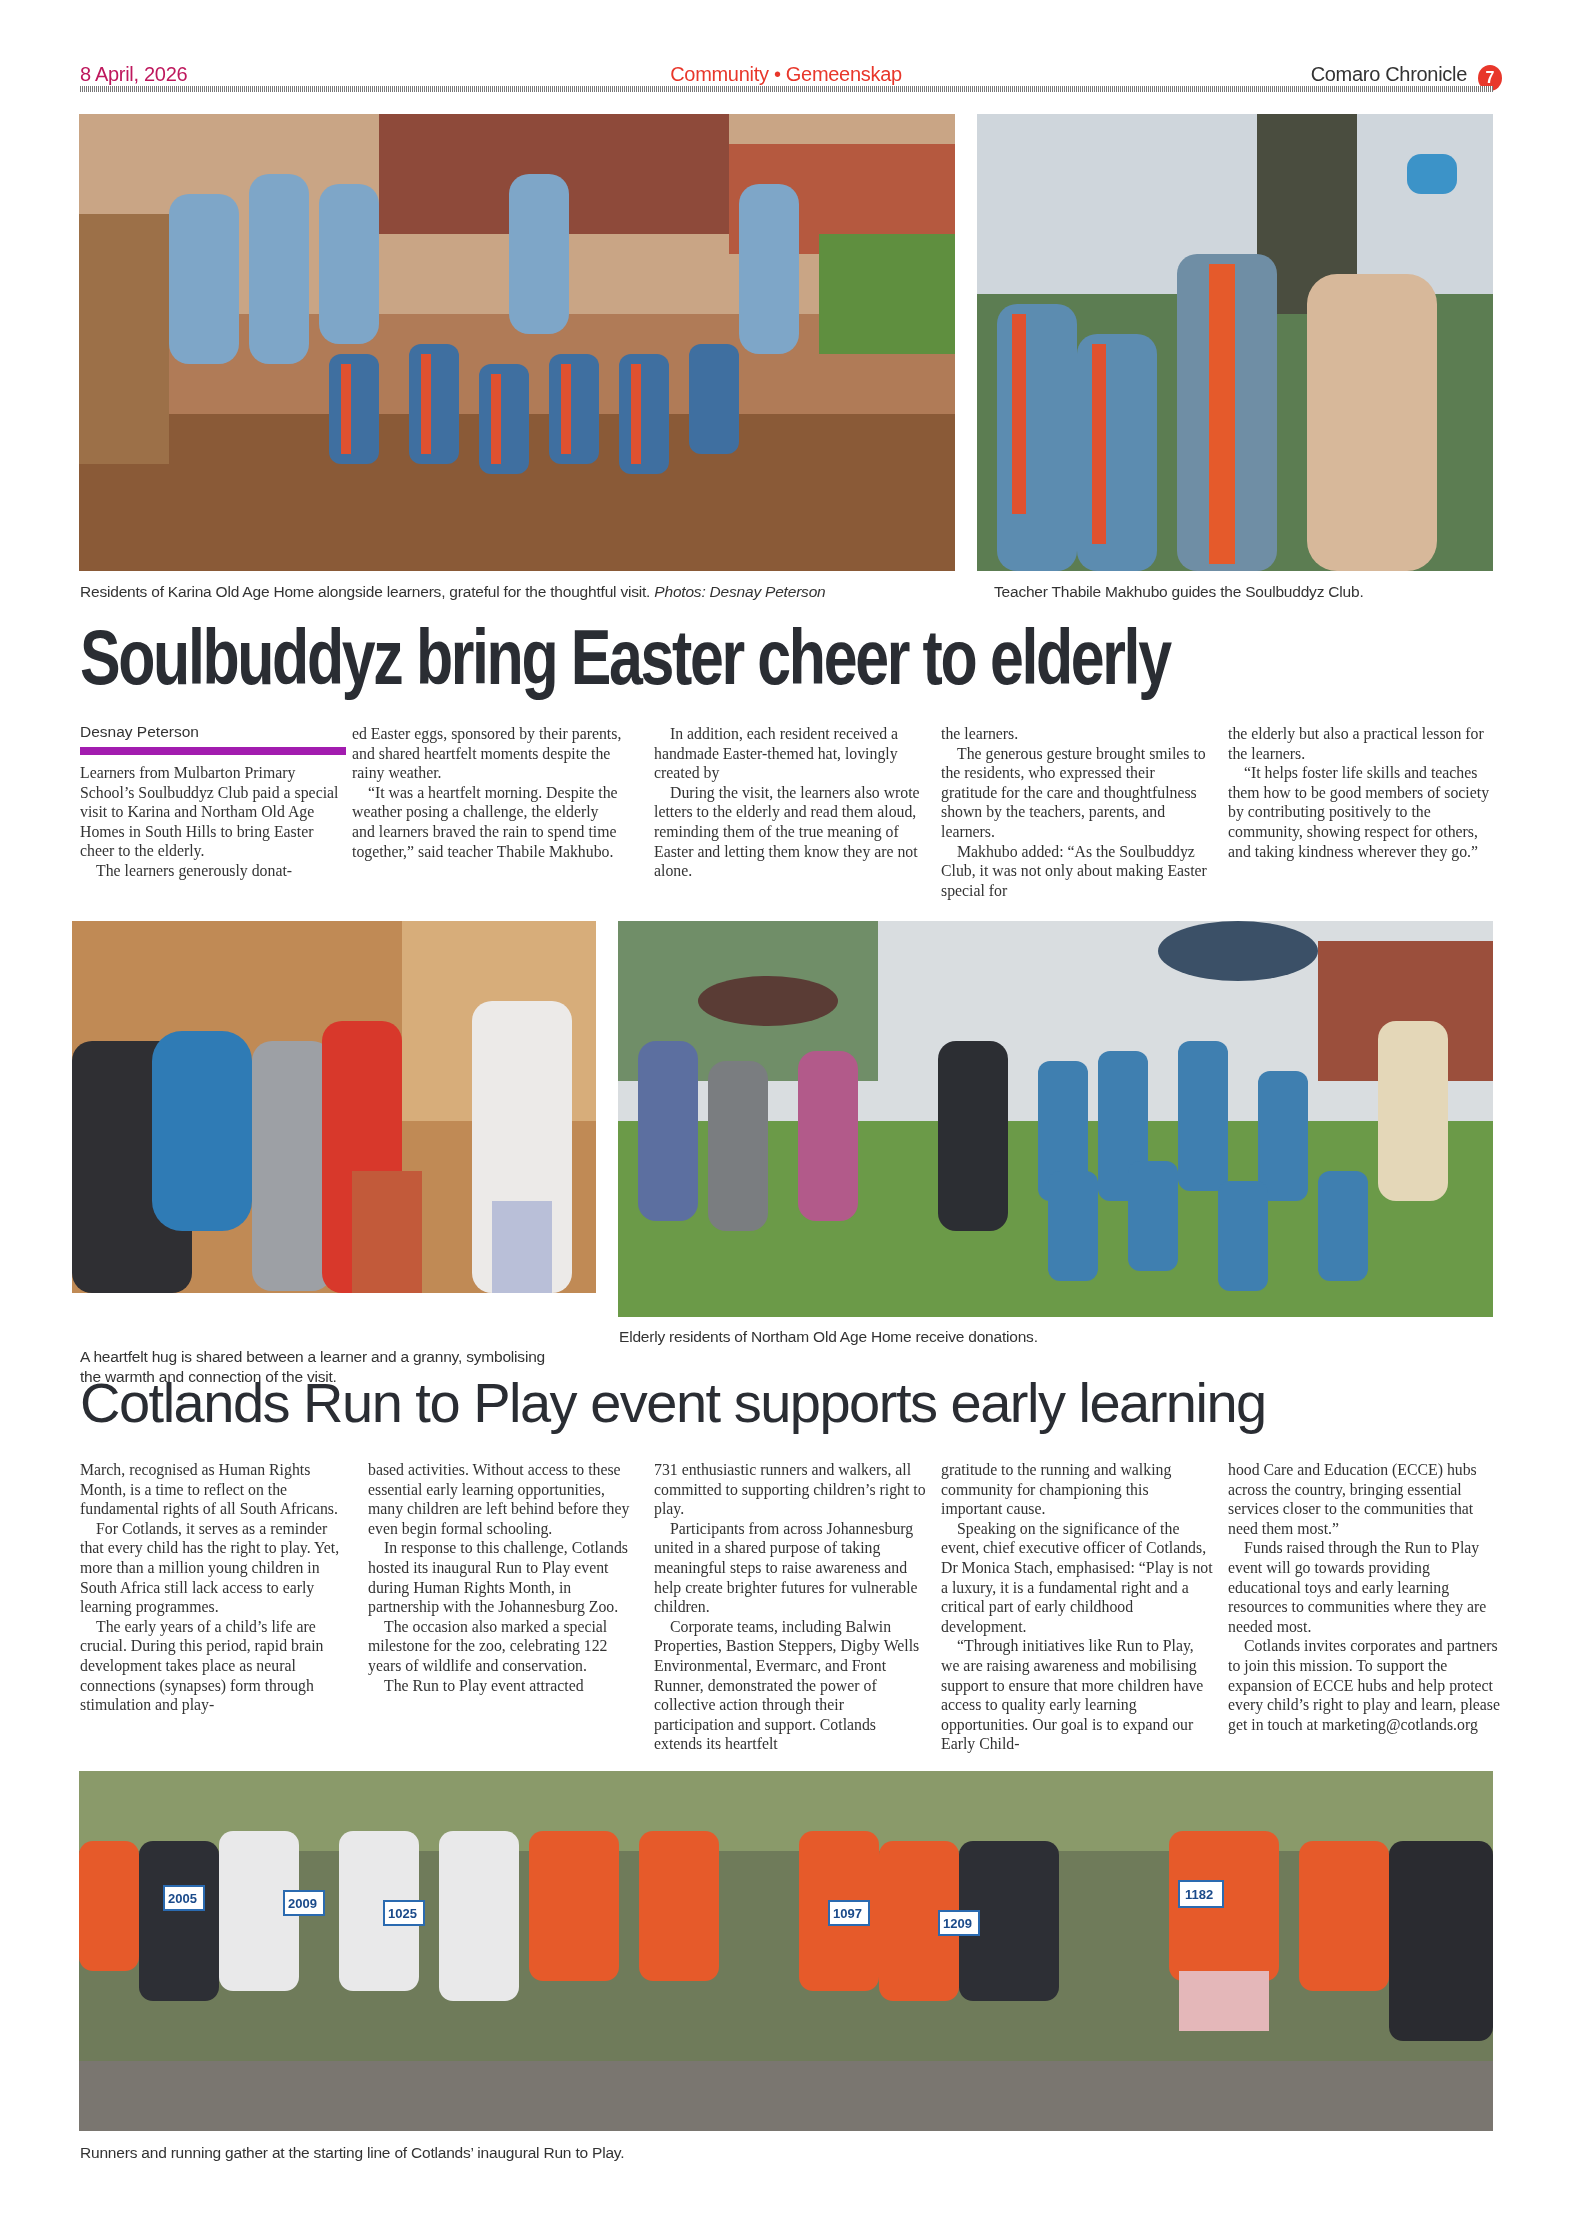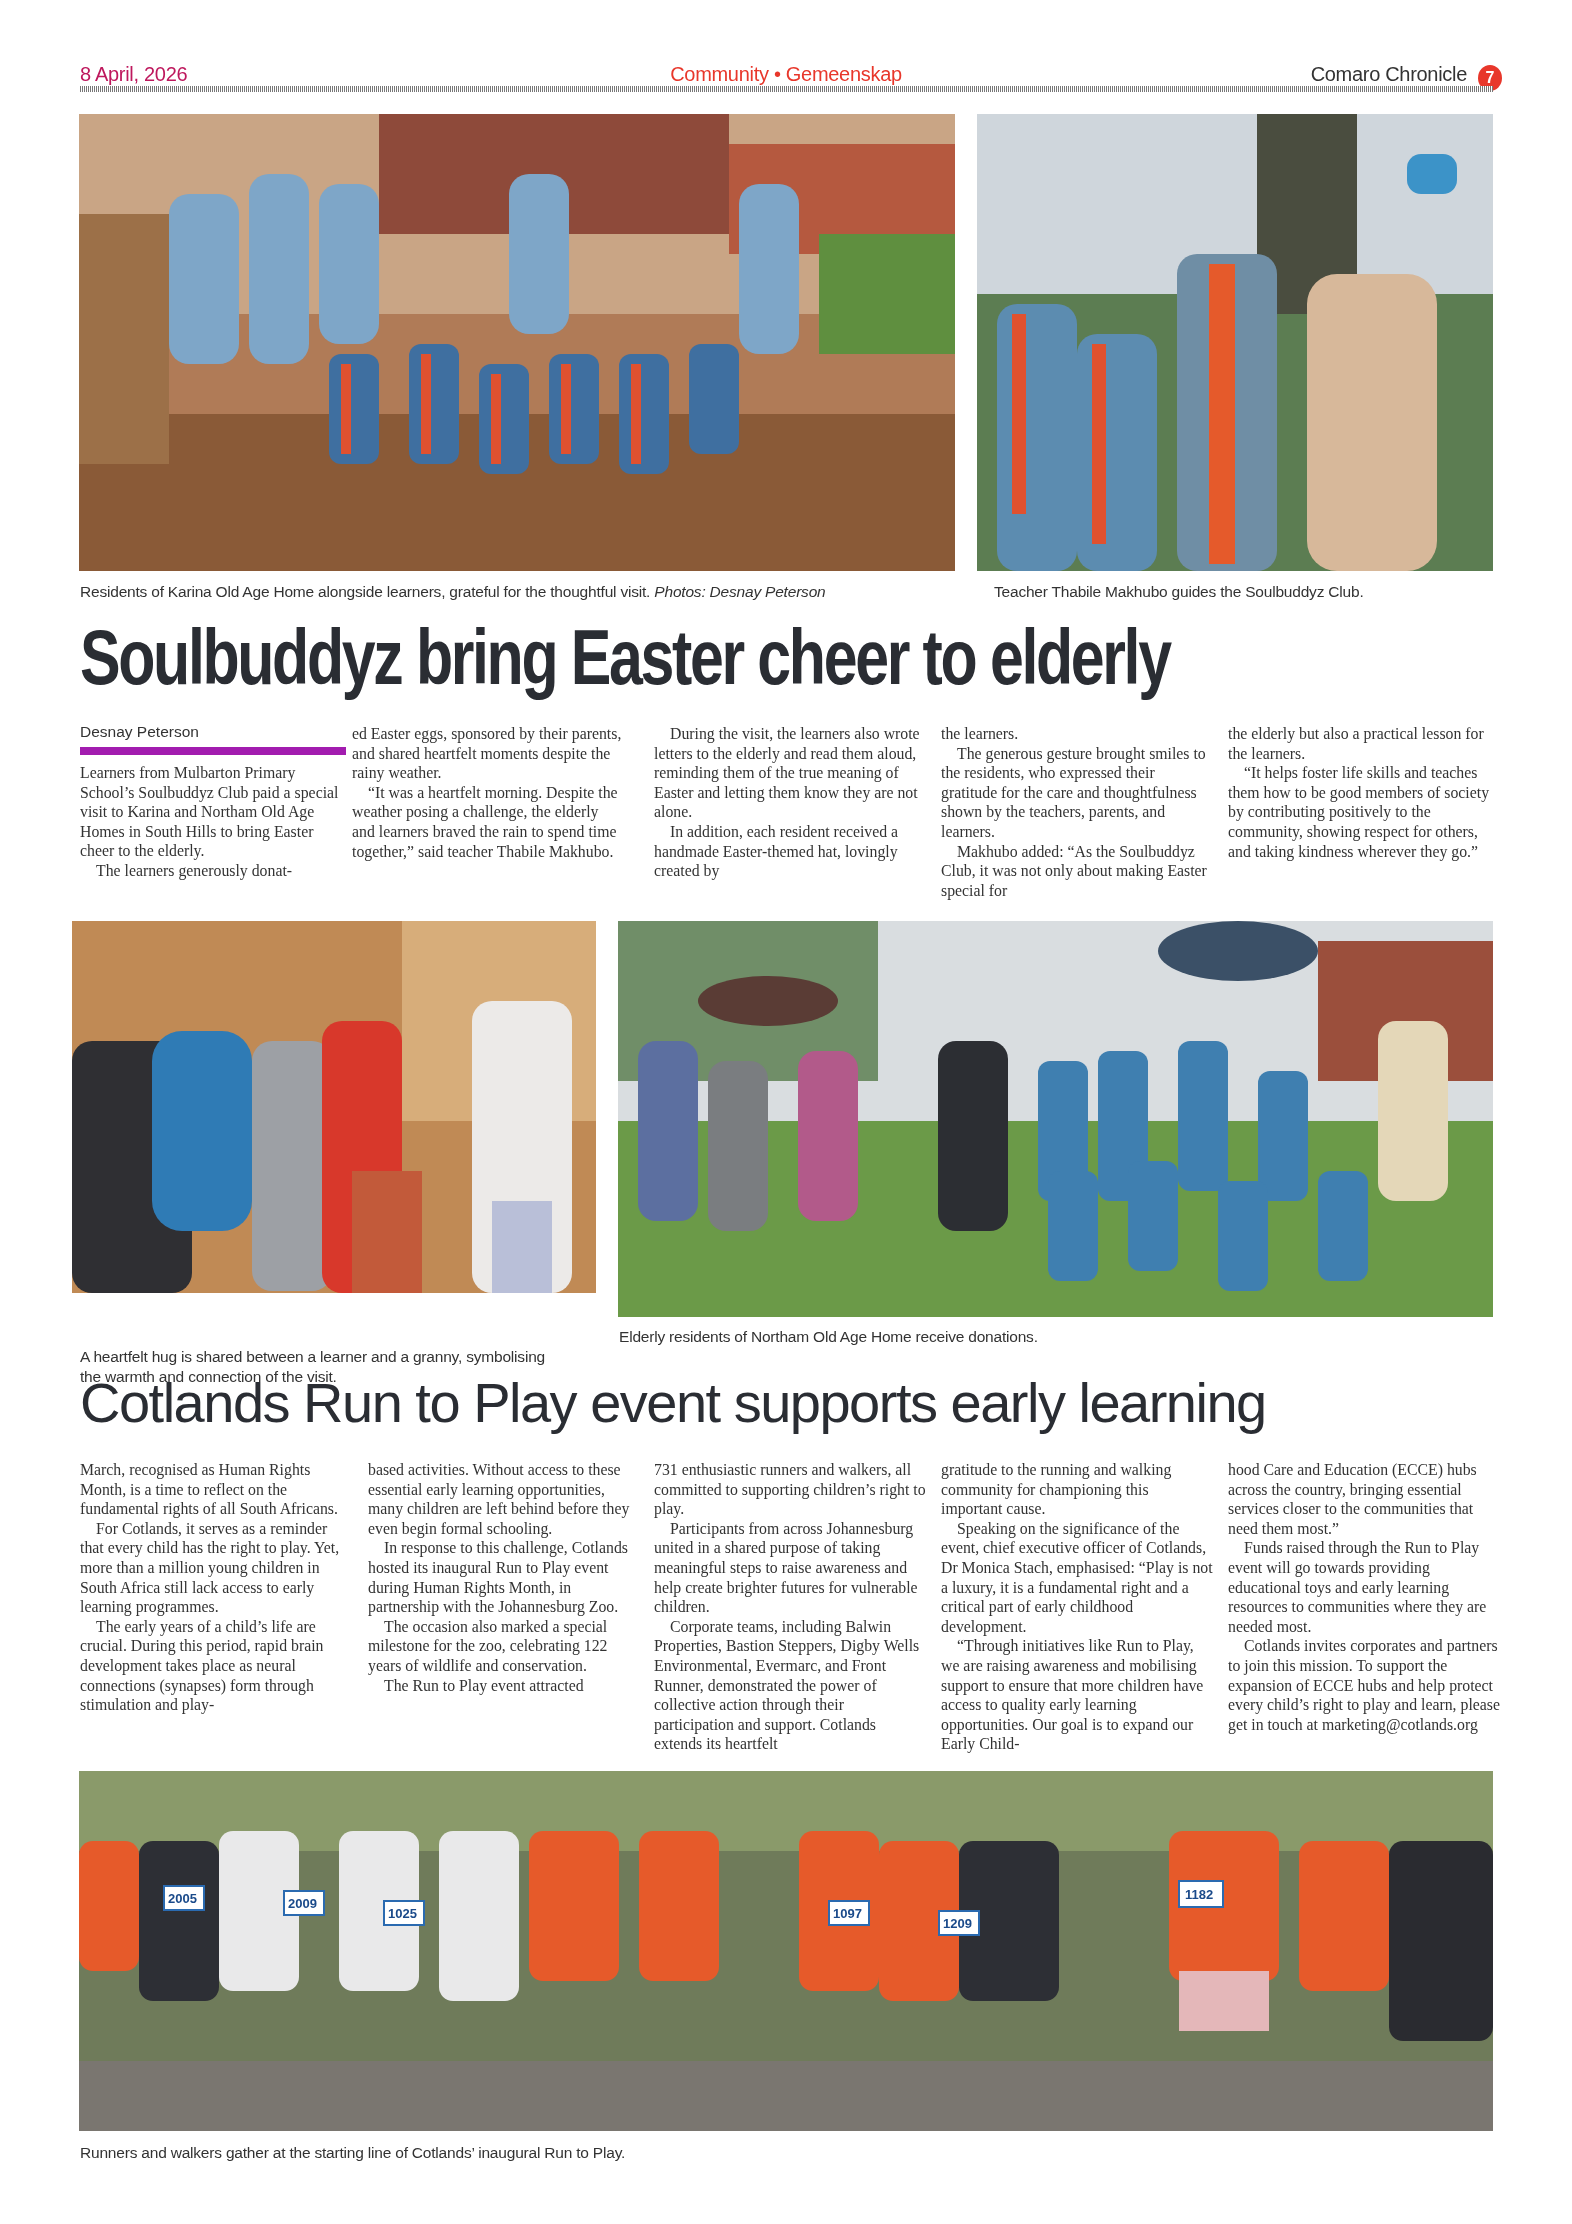--- a/index.html
+++ b/index.html
@@ -112,22 +112,22 @@
 
 <div class="col" style="left:80px; top:763px; width:266px;">
   <p>Learners from Mulbarton Primary School’s Soulbuddyz Club paid a special visit to Karina and Northam Old Age Homes in South Hills to bring Easter cheer to the elderly.</p>
   <p class="ind">The learners generously donat-</p>
 </div>
 <div class="col" style="left:352px; top:724px; width:272px;">
   <p>ed Easter eggs, sponsored by their parents, and shared heartfelt moments despite the rainy weather.</p>
   <p class="ind">“It was a heartfelt morning. Despite the weather posing a challenge, the elderly and learners braved the rain to spend time together,” said teacher Thabile Makhubo.</p>
 </div>
 <div class="col" style="left:654px; top:724px; width:272px;">
+  <p class="ind">In addition, each resident received a handmade Easter-themed hat, lovingly created by</p>
   <p class="ind">During the visit, the learners also wrote letters to the elderly and read them aloud, reminding them of the true meaning of Easter and letting them know they are not alone.</p>
-  <p class="ind">In addition, each resident received a handmade Easter-themed hat, lovingly created by</p>
 </div>
 <div class="col" style="left:941px; top:724px; width:272px;">
   <p>the learners.</p>
   <p class="ind">The generous gesture brought smiles to the residents, who expressed their gratitude for the care and thoughtfulness shown by the teachers, parents, and learners.</p>
   <p class="ind">Makhubo added: “As the Soulbuddyz Club, it was not only about making Easter special for</p>
 </div>
 <div class="col" style="left:1228px; top:724px; width:268px;">
   <p>the elderly but also a practical lesson for the learners.</p>
   <p class="ind">“It helps foster life skills and teaches them how to be good members of society by contributing positively to the community, showing respect for others, and taking kindness wherever they go.”</p>
 </div>
@@ -242,13 +242,13 @@
       <text x="89" y="132">2005</text>
       <text x="209" y="137">2009</text>
       <text x="309" y="147">1025</text>
       <text x="754" y="147">1097</text>
       <text x="864" y="157">1209</text>
       <text x="1106" y="128">1182</text>
     </g>
   </svg>
 </div>
 
-<div class="caption" style="left:80px; top:2143px;">Runners and walkers gather at the starting line of Cotlands’ inaugural Run to Play.</div>
+<div class="caption" style="left:80px; top:2143px;">Runners and running gather at the starting line of Cotlands’ inaugural Run to Play.</div>
 
 </body></html>

